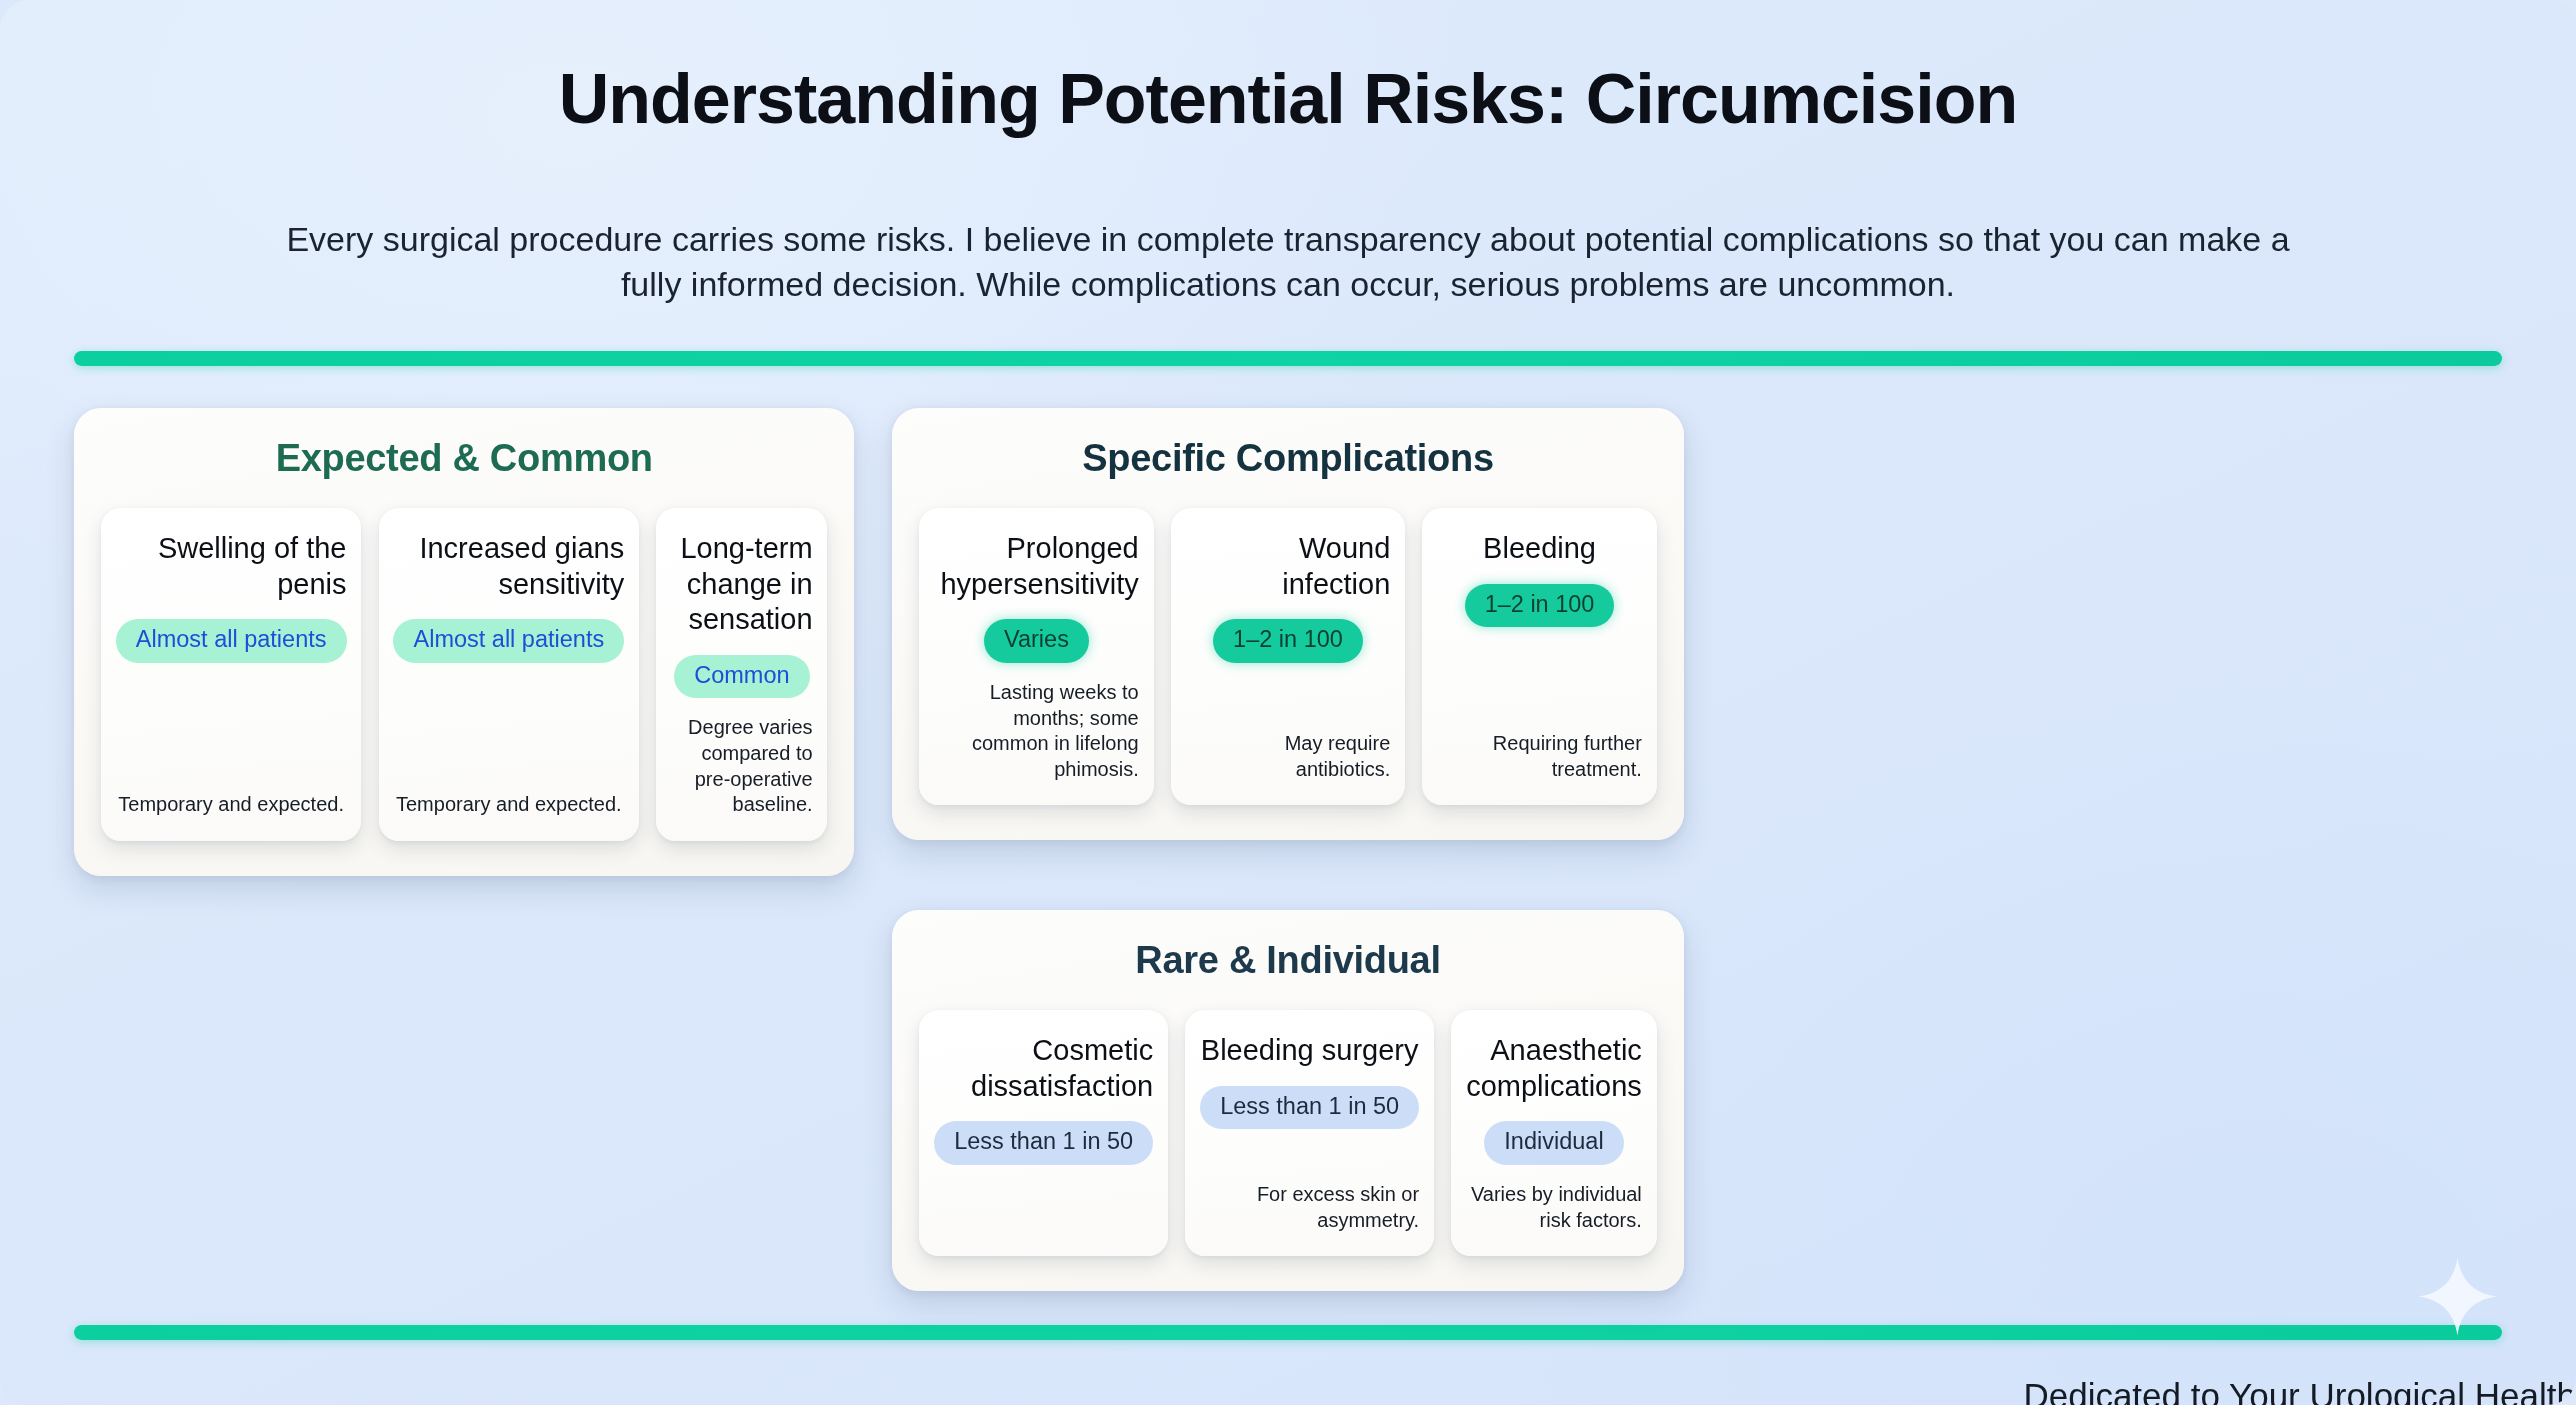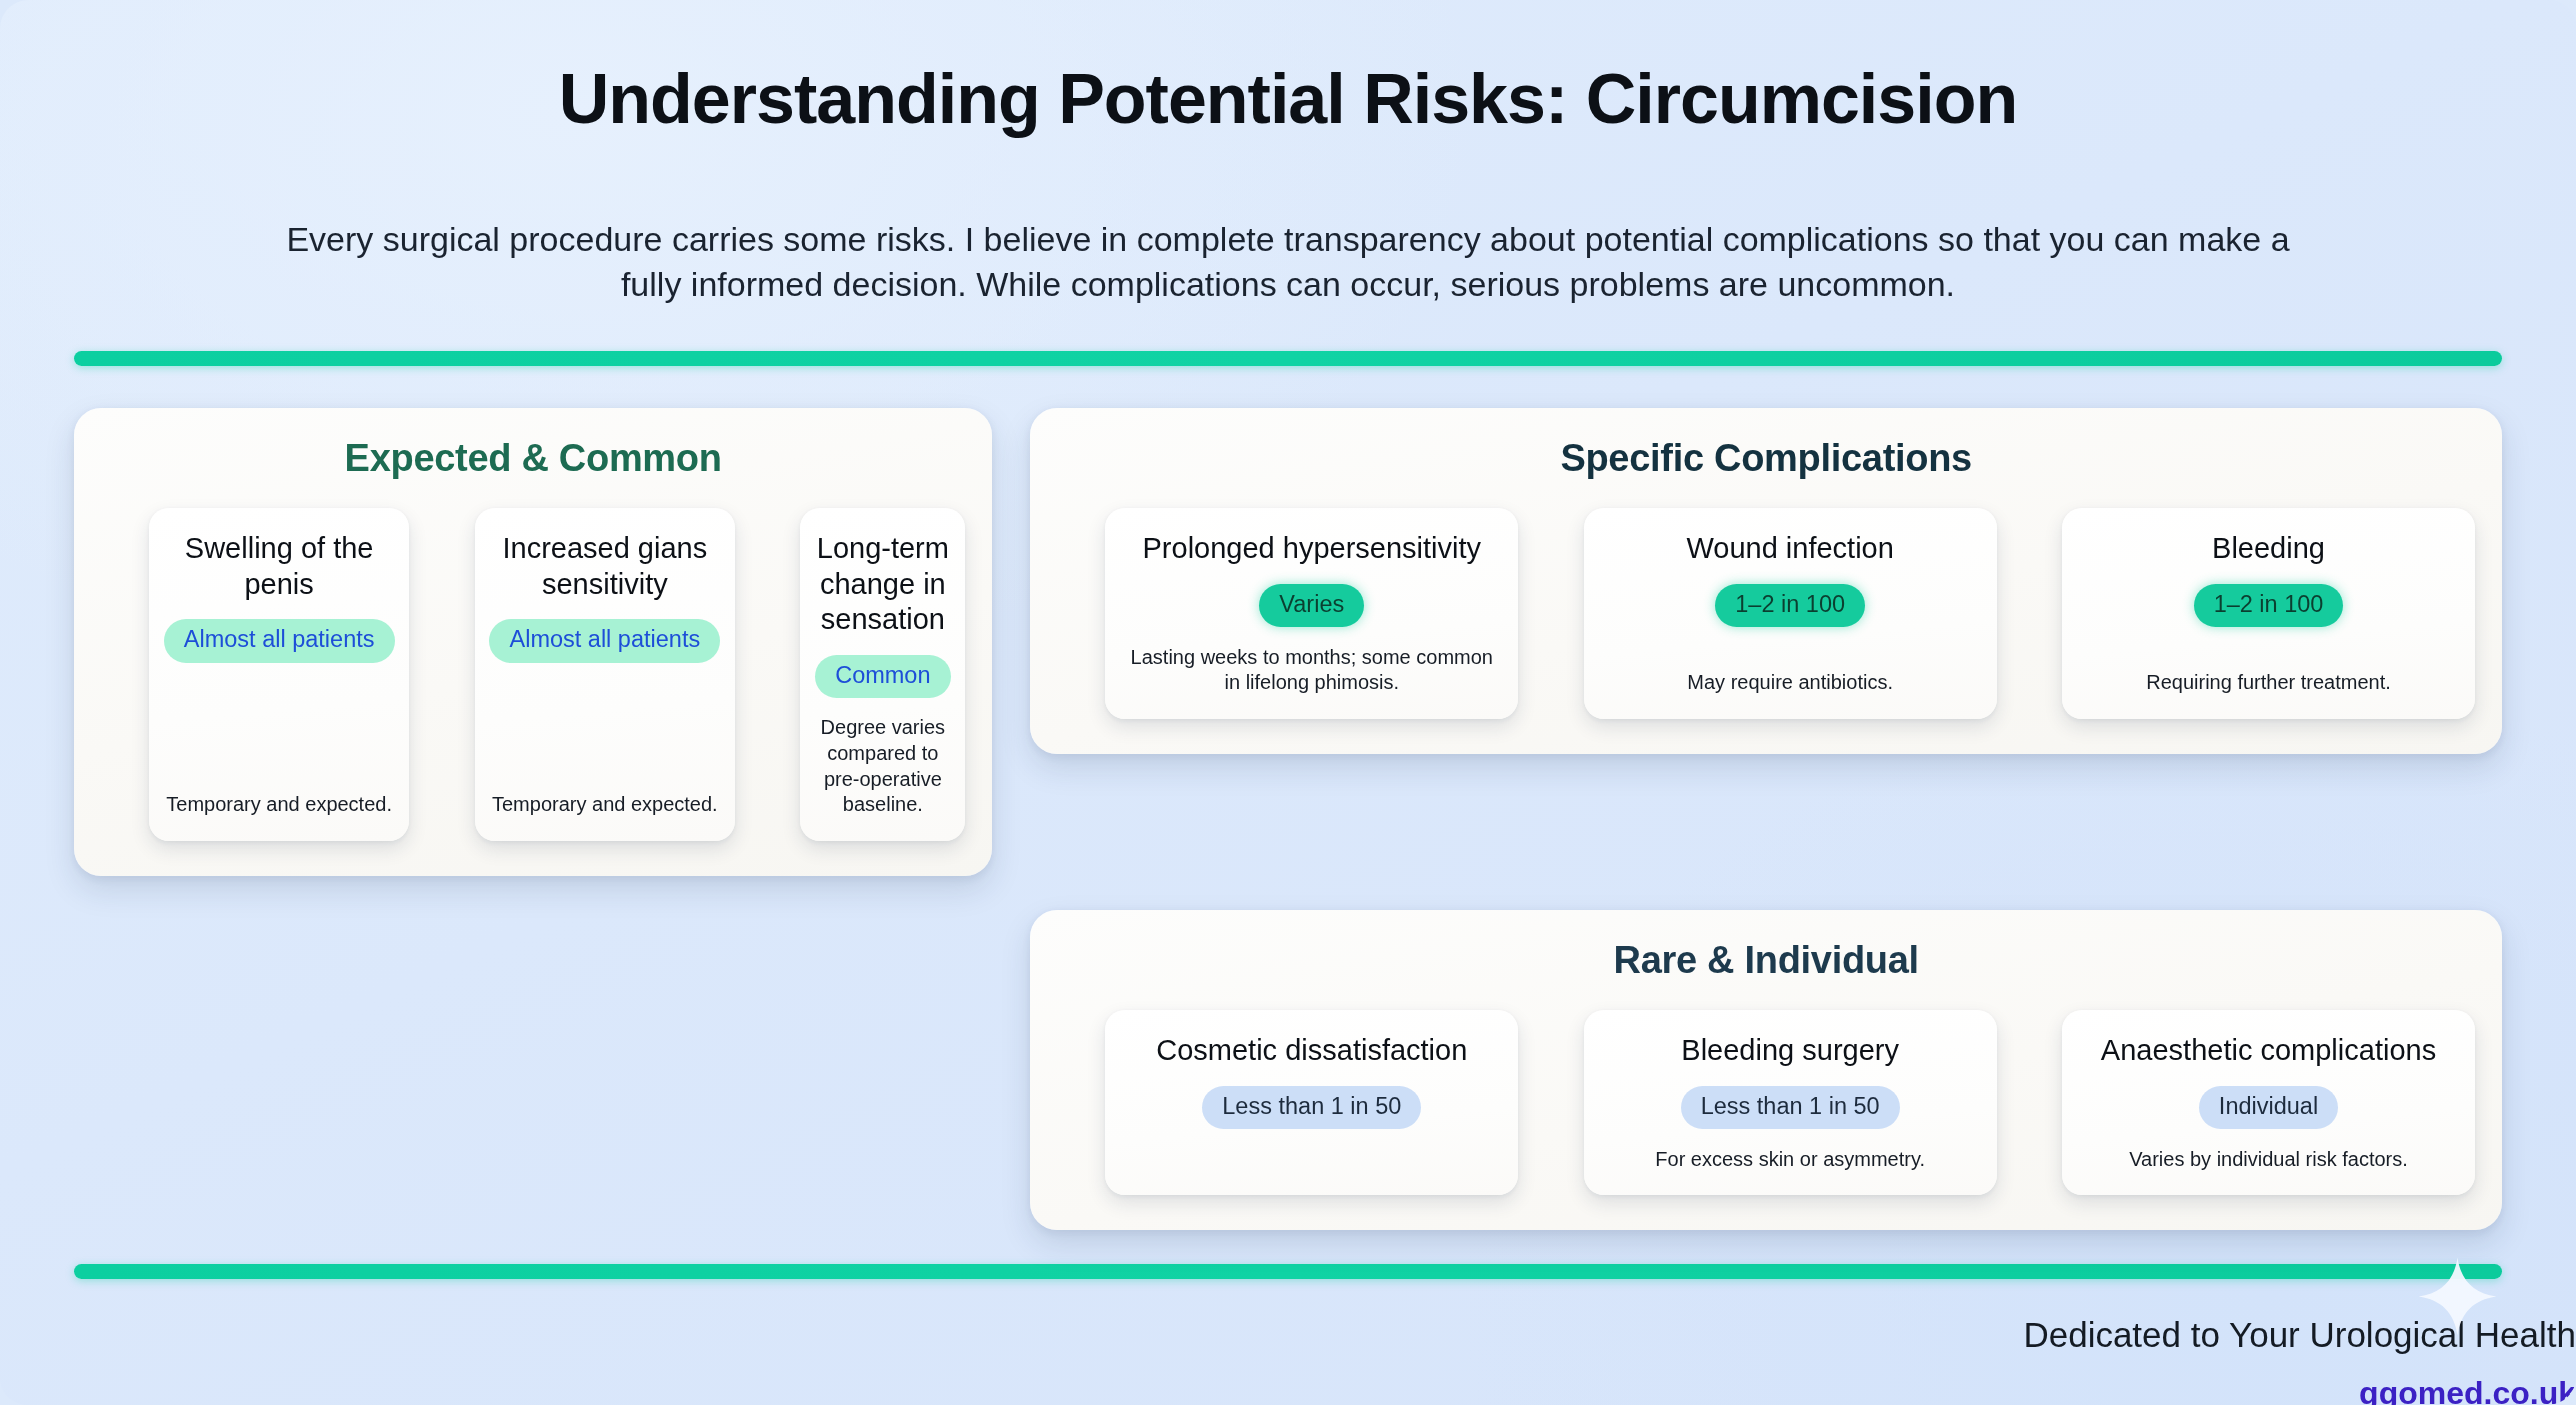--- a/index.html
+++ b/index.html
@@ -60,21 +60,21 @@
   }
   .divider-bottom {
     margin: 0 74px 0 74px;
   }
 
   
   .board {
     position: relative;
     margin: 42px 74px 0 74px;
     display: grid;
-    grid-template-columns: 1fr;
+    grid-template-columns: 1fr 1fr 1fr;
     grid-template-rows: auto auto;
     column-gap: 38px;
     row-gap: 34px;
     align-items: start;
   }
 
   .panel {
     background: linear-gradient(170deg, #fdfdfc 0%, #faf9f6 55%, #f7f6f2 100%);
     border-radius: 27px;
     padding: 29.5px 27px 35px 27px;
@@ -102,28 +102,27 @@
     display: grid;
     grid-template-columns: repeat(3, 1fr);
     gap: 17.4px;
     align-items: stretch;
   }
 
   .card {
     background: linear-gradient(175deg, #ffffff 0%, #fdfdfc 60%, #fbfaf8 100%);
     border-radius: 20px;
     padding: 23px 14.8px 23px 14.8px;
-    text-align: center;
+    text-align: right;
     display: flex;
     flex-direction: column;
     align-items: center;
     box-shadow:
       0 8px 19px rgba(24,44,78,0.12),
       0 1.3px 4px rgba(24,44,78,0.06);
-    margin-left: 48px;
   }
 
   .card-title {
     font-size: 29px;
     font-weight: 400;
     line-height: 1.22;
     color: #0c1016;
     margin-bottom: 17.4px;
   }
 

